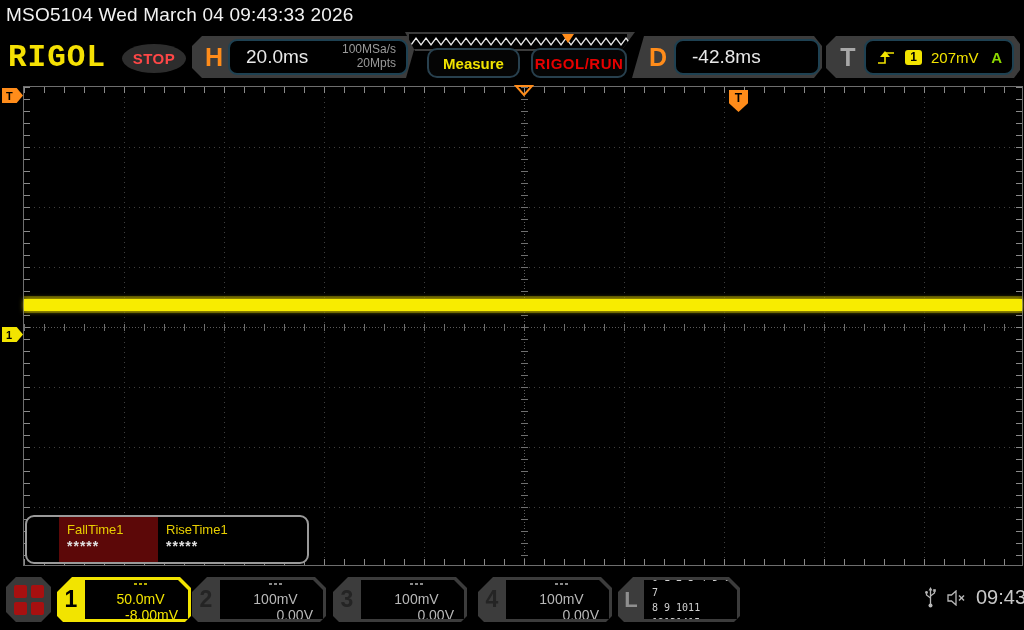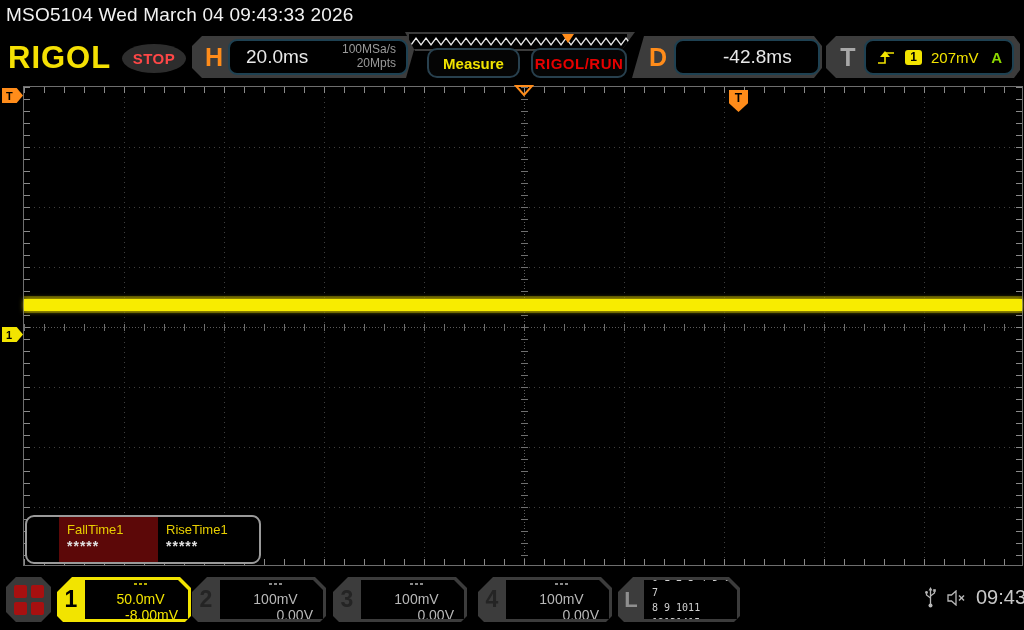--- a/index.html
+++ b/index.html
@@ -3,21 +3,21 @@
 <meta charset="utf-8">
 <style>
   * { margin:0; padding:0; box-sizing:border-box; }
   html,body { width:1024px; height:630px; background:#000; overflow:hidden;
               font-family:"Liberation Sans", sans-serif; }
 
   
   .titlebar { position:absolute; left:6px; top:4px; color:#f2f2f2; font-size:19px; letter-spacing:.2px; }
 
   
-  .logo { position:absolute; left:8px; top:40px; font-family:Liberation Sans, sans-serif;
+  .logo { position:absolute; left:8px; top:40px; font-family:Liberation Mono, monospace;
           font-weight:900; font-size:31px; color:#f5e003; letter-spacing:1px; }
   .stop-pill { position:absolute; left:122px; top:44px; width:64px; height:29px; background:#2d2d2d;
                border-radius:50%; display:flex; align-items:center; justify-content:center;
                color:#ff4747; font-weight:bold; font-size:15px; letter-spacing:.5px; }
 
   .hbox { position:absolute; left:192px; top:36px; width:226px; height:42px; background:#3c3c3c;
           clip-path:polygon(10px 0, 100% 0, calc(100% - 12px) 100%, 10px 100%, 0 calc(100% - 10px), 0 10px); }
   .hbox .letter, .dbox .letter { position:absolute; left:8px; top:0; width:28px; height:42px; line-height:42px;
           text-align:center; color:#ff8c1a; font-size:25px; font-weight:bold; }
   .inner-dark { position:absolute; top:3px; bottom:3px; background:#000; border:2px solid #1e4152; border-radius:9px; }
@@ -34,21 +34,21 @@
 
   .btn { position:absolute; top:48px; height:30px; background:#050505; border:2px solid #28404e;
          border-radius:9px; display:flex; align-items:center; justify-content:center;
          font-size:15px; font-weight:bold; }
   .btn.measure { left:427px; width:93px; color:#f2e400;border-radius:10px; }
   .btn.stoprun { left:531px; width:96px; color:#e60000; letter-spacing:.5px; }
 
   .dbox { position:absolute; left:630px; top:36px; width:192px; height:42px; background:#3c3c3c;
           clip-path:polygon(14px 0, calc(100% - 8px) 0, 100% 10px, 100% calc(100% - 10px), calc(100% - 8px) 100%, 2px 100%); }
   .dbox .letter { left:14px; }
-  .dbox .inner-dark { left:44px; right:2px; display:flex; align-items:center;padding-left:31px; }
+  .dbox .inner-dark { left:44px; right:2px; display:flex; align-items:center; }
   .d-value { color:#e8e8e8; font-size:19px; padding-left:16px; }
 
   .tbox { position:absolute; left:826px; top:36px; width:194px; height:42px; background:#3c3c3c;
           clip-path:polygon(10px 0, calc(100% - 6px) 0, 100% 8px, 100% calc(100% - 8px), calc(100% - 6px) 100%, 10px 100%, 0 calc(100% - 10px), 0 10px); }
   .tbox .letter { position:absolute; left:8px; top:0; width:28px; height:42px; line-height:42px; text-align:center;
                   color:#a8a8a8; font-size:25px; font-weight:bold; }
   .tbox .inner-dark { left:38px; right:6px; display:flex; align-items:center; gap:9px; padding:0 10px; }
   .t-badge { background:#f2e400; color:#000; font-size:12px; font-weight:bold; border-radius:3px;
              width:17px; height:15px; display:flex; align-items:center; justify-content:center; }
   .t-level { color:#f2e400; font-size:15px; }
@@ -82,21 +82,21 @@
   .flag-right { position:absolute; width:21px; height:15px; display:flex; align-items:center;
                 justify-content:flex-start; padding-left:4px; font-size:11px; font-weight:bold; color:#000;
                 clip-path:polygon(0 0, 70% 0, 100% 50%, 70% 100%, 0 100%); }
   .flag-trig-level { left:2px; top:88px; background:#ff8c1a; }
   .flag-ch1 { left:2px; top:327px; background:#f2e400; }
   .flag-down { position:absolute; left:729px; top:90px; width:19px; height:22px; background:#ff8c1a;
                clip-path:polygon(0 0, 100% 0, 100% 60%, 50% 100%, 0 60%);
                display:flex; justify-content:center; font-size:12px; font-weight:bold; color:#000; padding-top:1px; }
   .center-tri { position:absolute; left:514px; top:84px; }
 
-  .meas-panel { position:absolute; left:1px; top:428px; width:236px; height:49px; background:#000;
+  .meas-panel { position:absolute; left:1px; top:428px; width:284px; height:49px; background:#000;
                 border:2px solid #9a9a9a; border-radius:9px; display:flex; overflow:hidden; }
   .meas-spacer { width:32px; }
   .meas-cell { width:99px; padding:5px 8px 0 8px; }
   .meas-cell.selected { background:#5c0808; }
   .meas-name { color:#e8cf00; font-size:13px; }
   .meas-value { color:#e0e0e0; font-size:14px; font-weight:bold; letter-spacing:1px; margin-top:1px; }
 
   
   .menu-btn { position:absolute; left:6px; top:577px; width:45px; height:45px; background:#3a3a3a;
               clip-path:polygon(22% 0, 78% 0, 100% 22%, 100% 78%, 78% 100%, 22% 100%, 0 78%, 0 22%);

